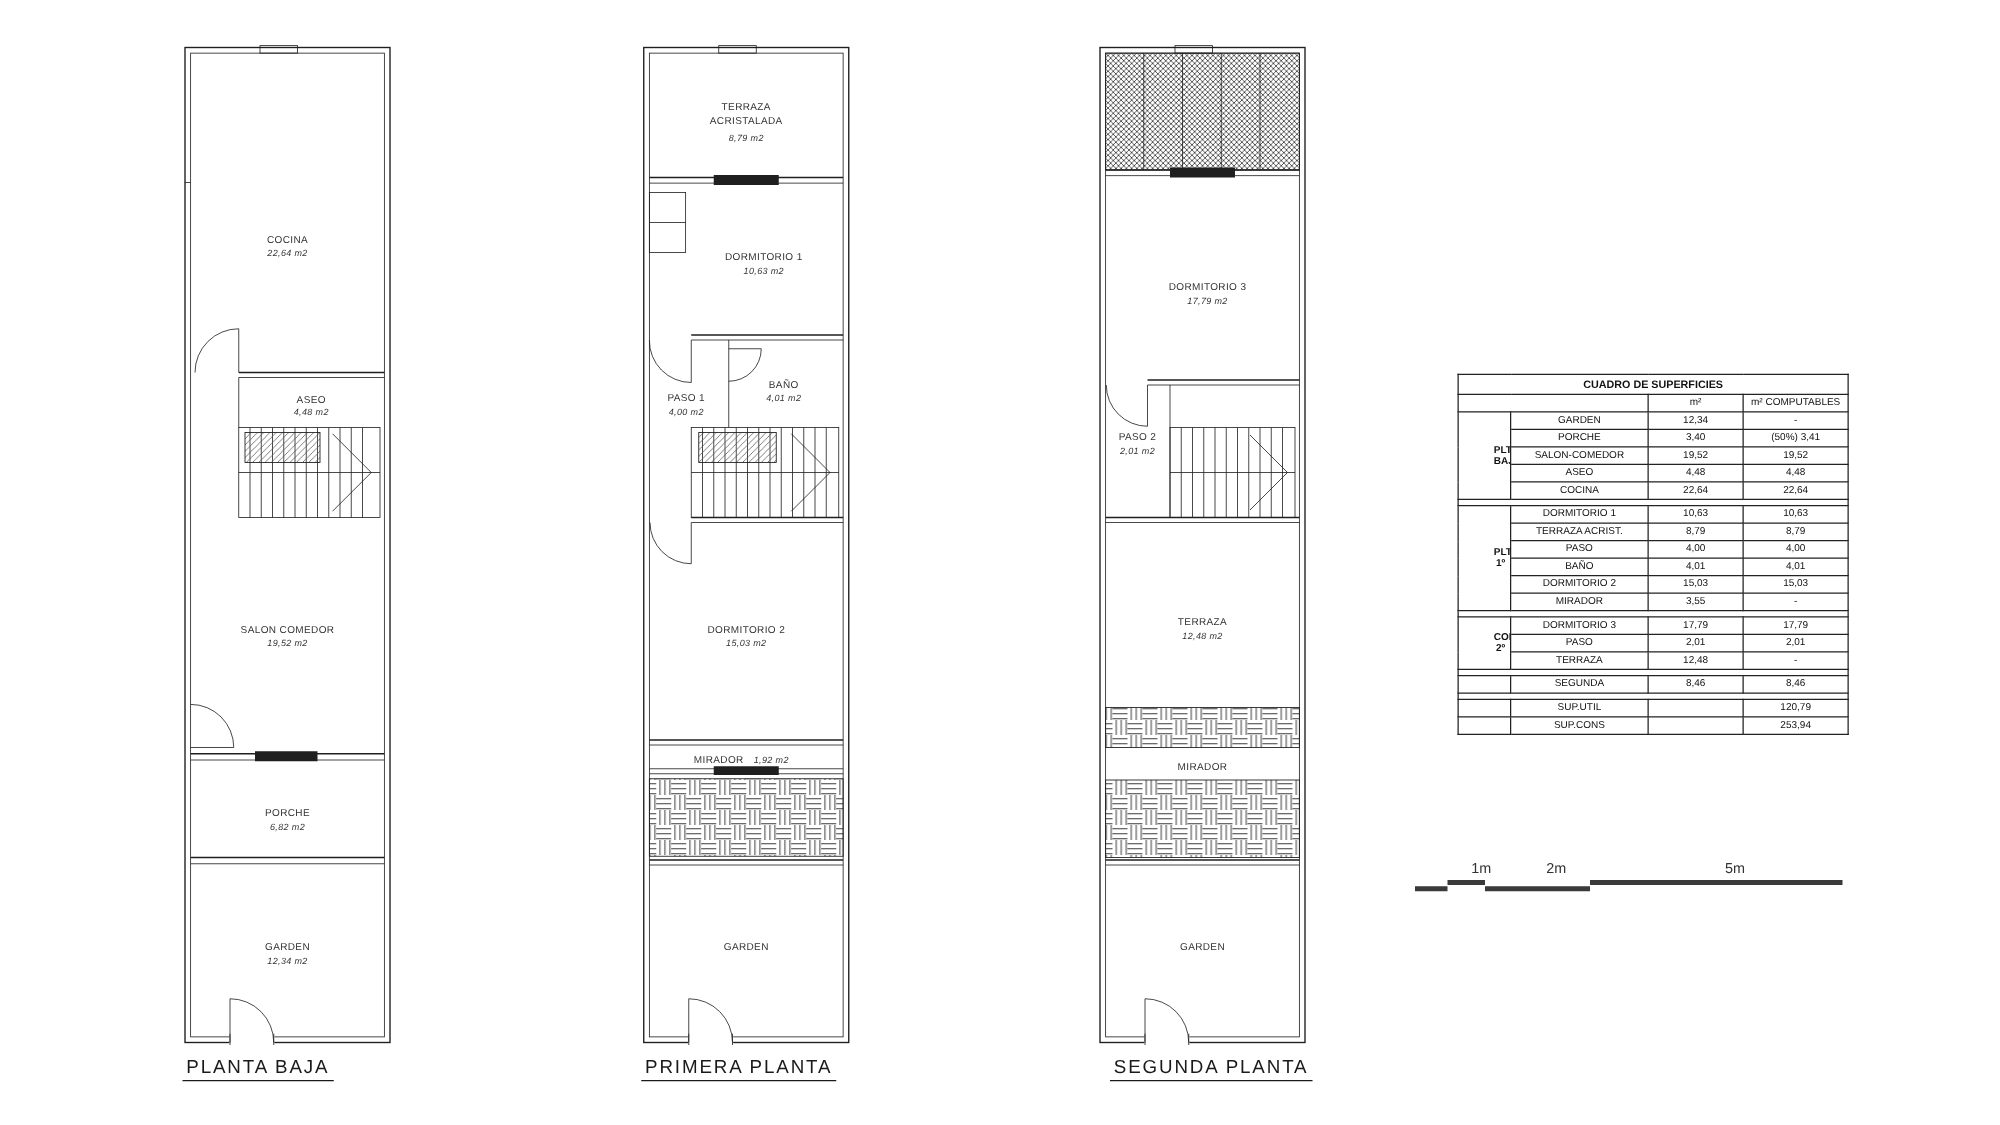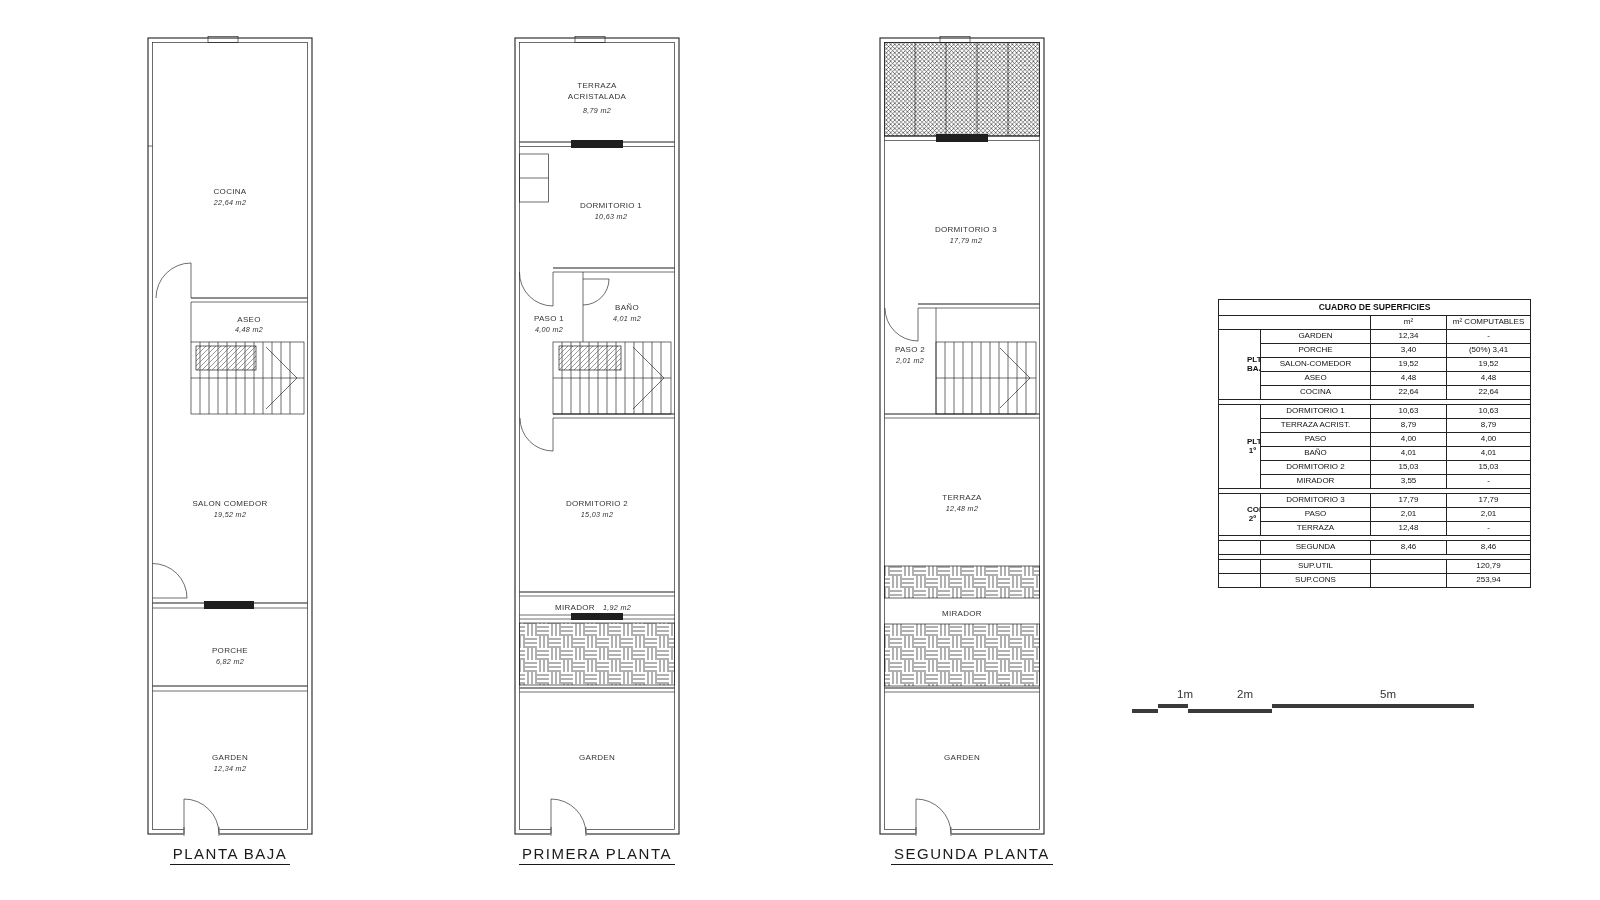--- a/index.html
+++ b/index.html
@@ -7,24 +7,24 @@
           font-family:"Liberation Sans",sans-serif;}
   .plan{position:absolute;}
   .plan .w{stroke:#1f1f1f;stroke-width:1.1;fill:none;}
   .plan .thin{stroke:#1f1f1f;stroke-width:0.65;fill:none;}
   .plan .hatch{stroke:#1f1f1f;stroke-width:0.7;}
   .plan .solid{fill:#1f1f1f;stroke:none;}
   .plan .mask{fill:#ffffff;stroke:none;}
   .plan text{font-family:"Liberation Sans",sans-serif;font-size:8px;fill:#333;
              text-anchor:middle;letter-spacing:0.3px;}
   .plan text.area{font-size:7.2px;font-style:italic;}
-  .caption{position:absolute;top:845px;width:168px;text-align:center;font-size:15px;
+  .caption{position:absolute;top:845px;width:168px;font-size:15px;
            letter-spacing:1.5px;color:#1a1a1a;}
   .caption span{border-bottom:1.6px solid #1a1a1a;padding:0 3px 2px;}
-  .sup-table{position:absolute;left:1218px;top:299px;width:312px;border-collapse:collapse;
+  .sup-table{position:absolute;left:1166px;top:299px;width:312px;border-collapse:collapse;
              table-layout:fixed;font-size:8px;color:#111;}
   .sup-table td{border:1px solid #222;text-align:center;padding:1px 2px;height:11px;
                 line-height:1.1;overflow:hidden;}
   .sup-table tr.title-row td{font-weight:bold;font-size:8.6px;height:13px;}
   .sup-table td.grp{font-weight:bold;padding-left:28px;}
   .sup-table tr.spacer td{height:4px;padding:0;}
   .sup-table td.bold{font-weight:normal;}
   .scalebar{position:absolute;}
   .scalebar text{font-family:"Liberation Sans",sans-serif;font-size:11.5px;fill:#333;
                  text-anchor:middle;}

